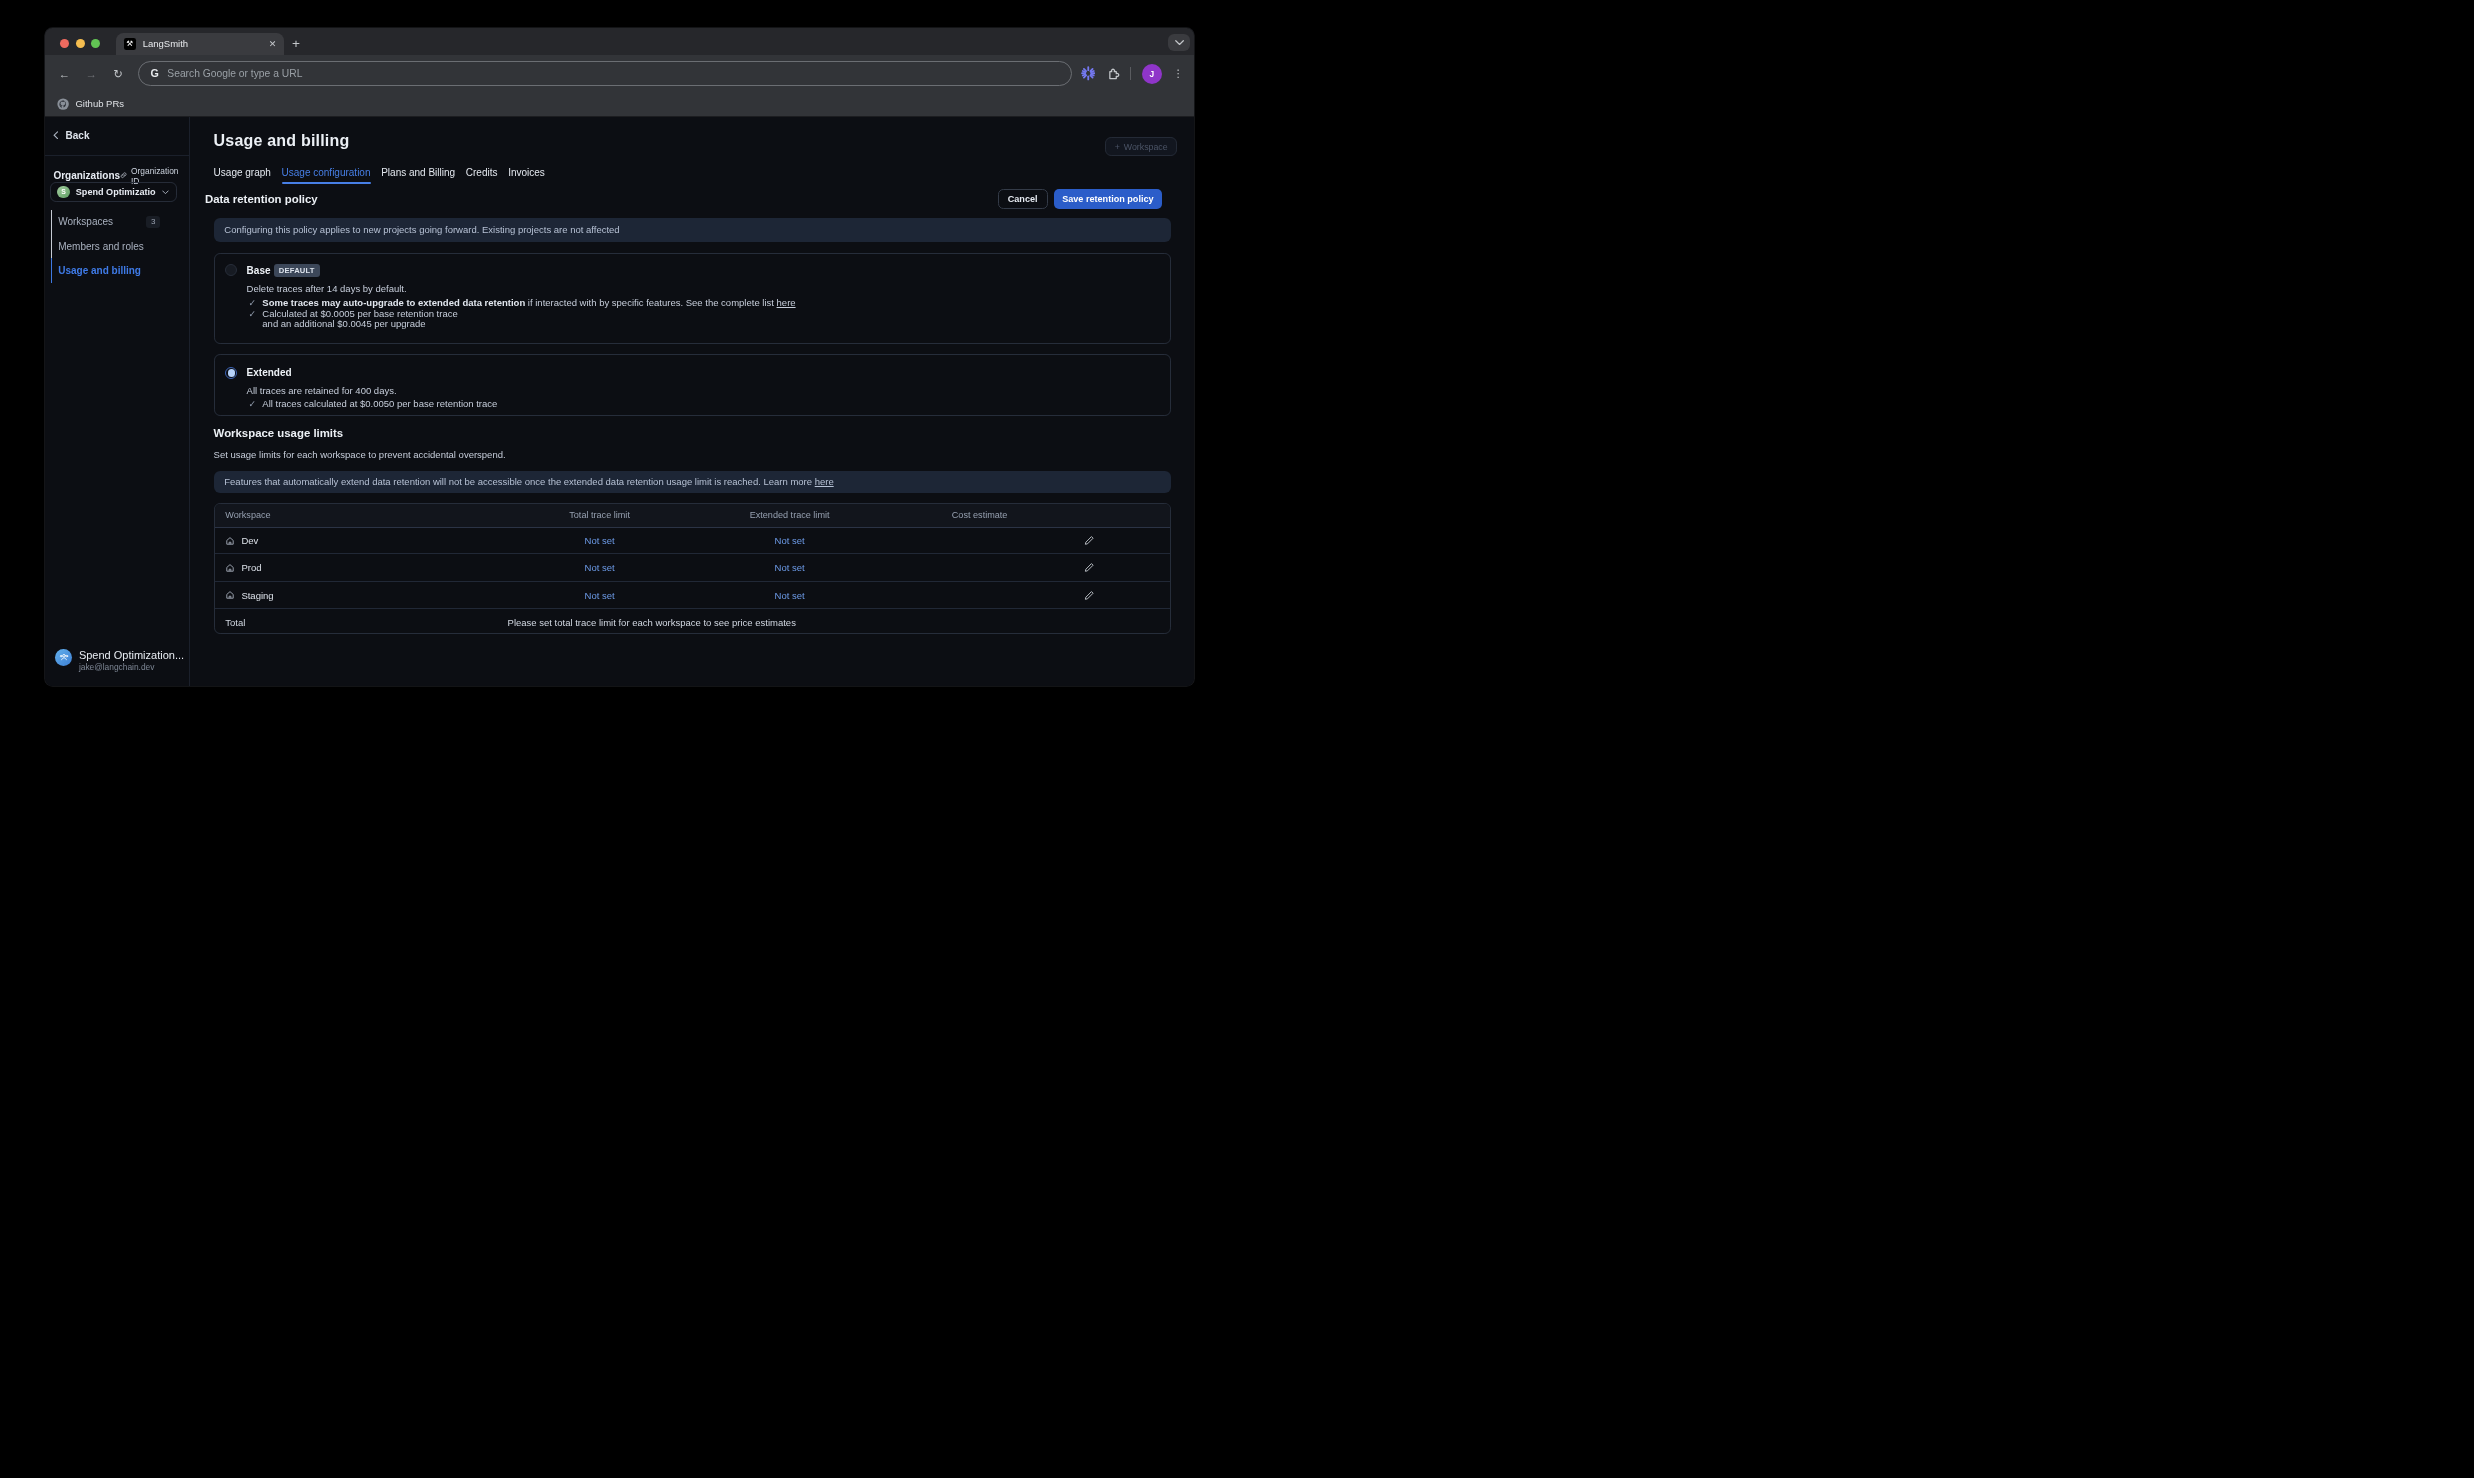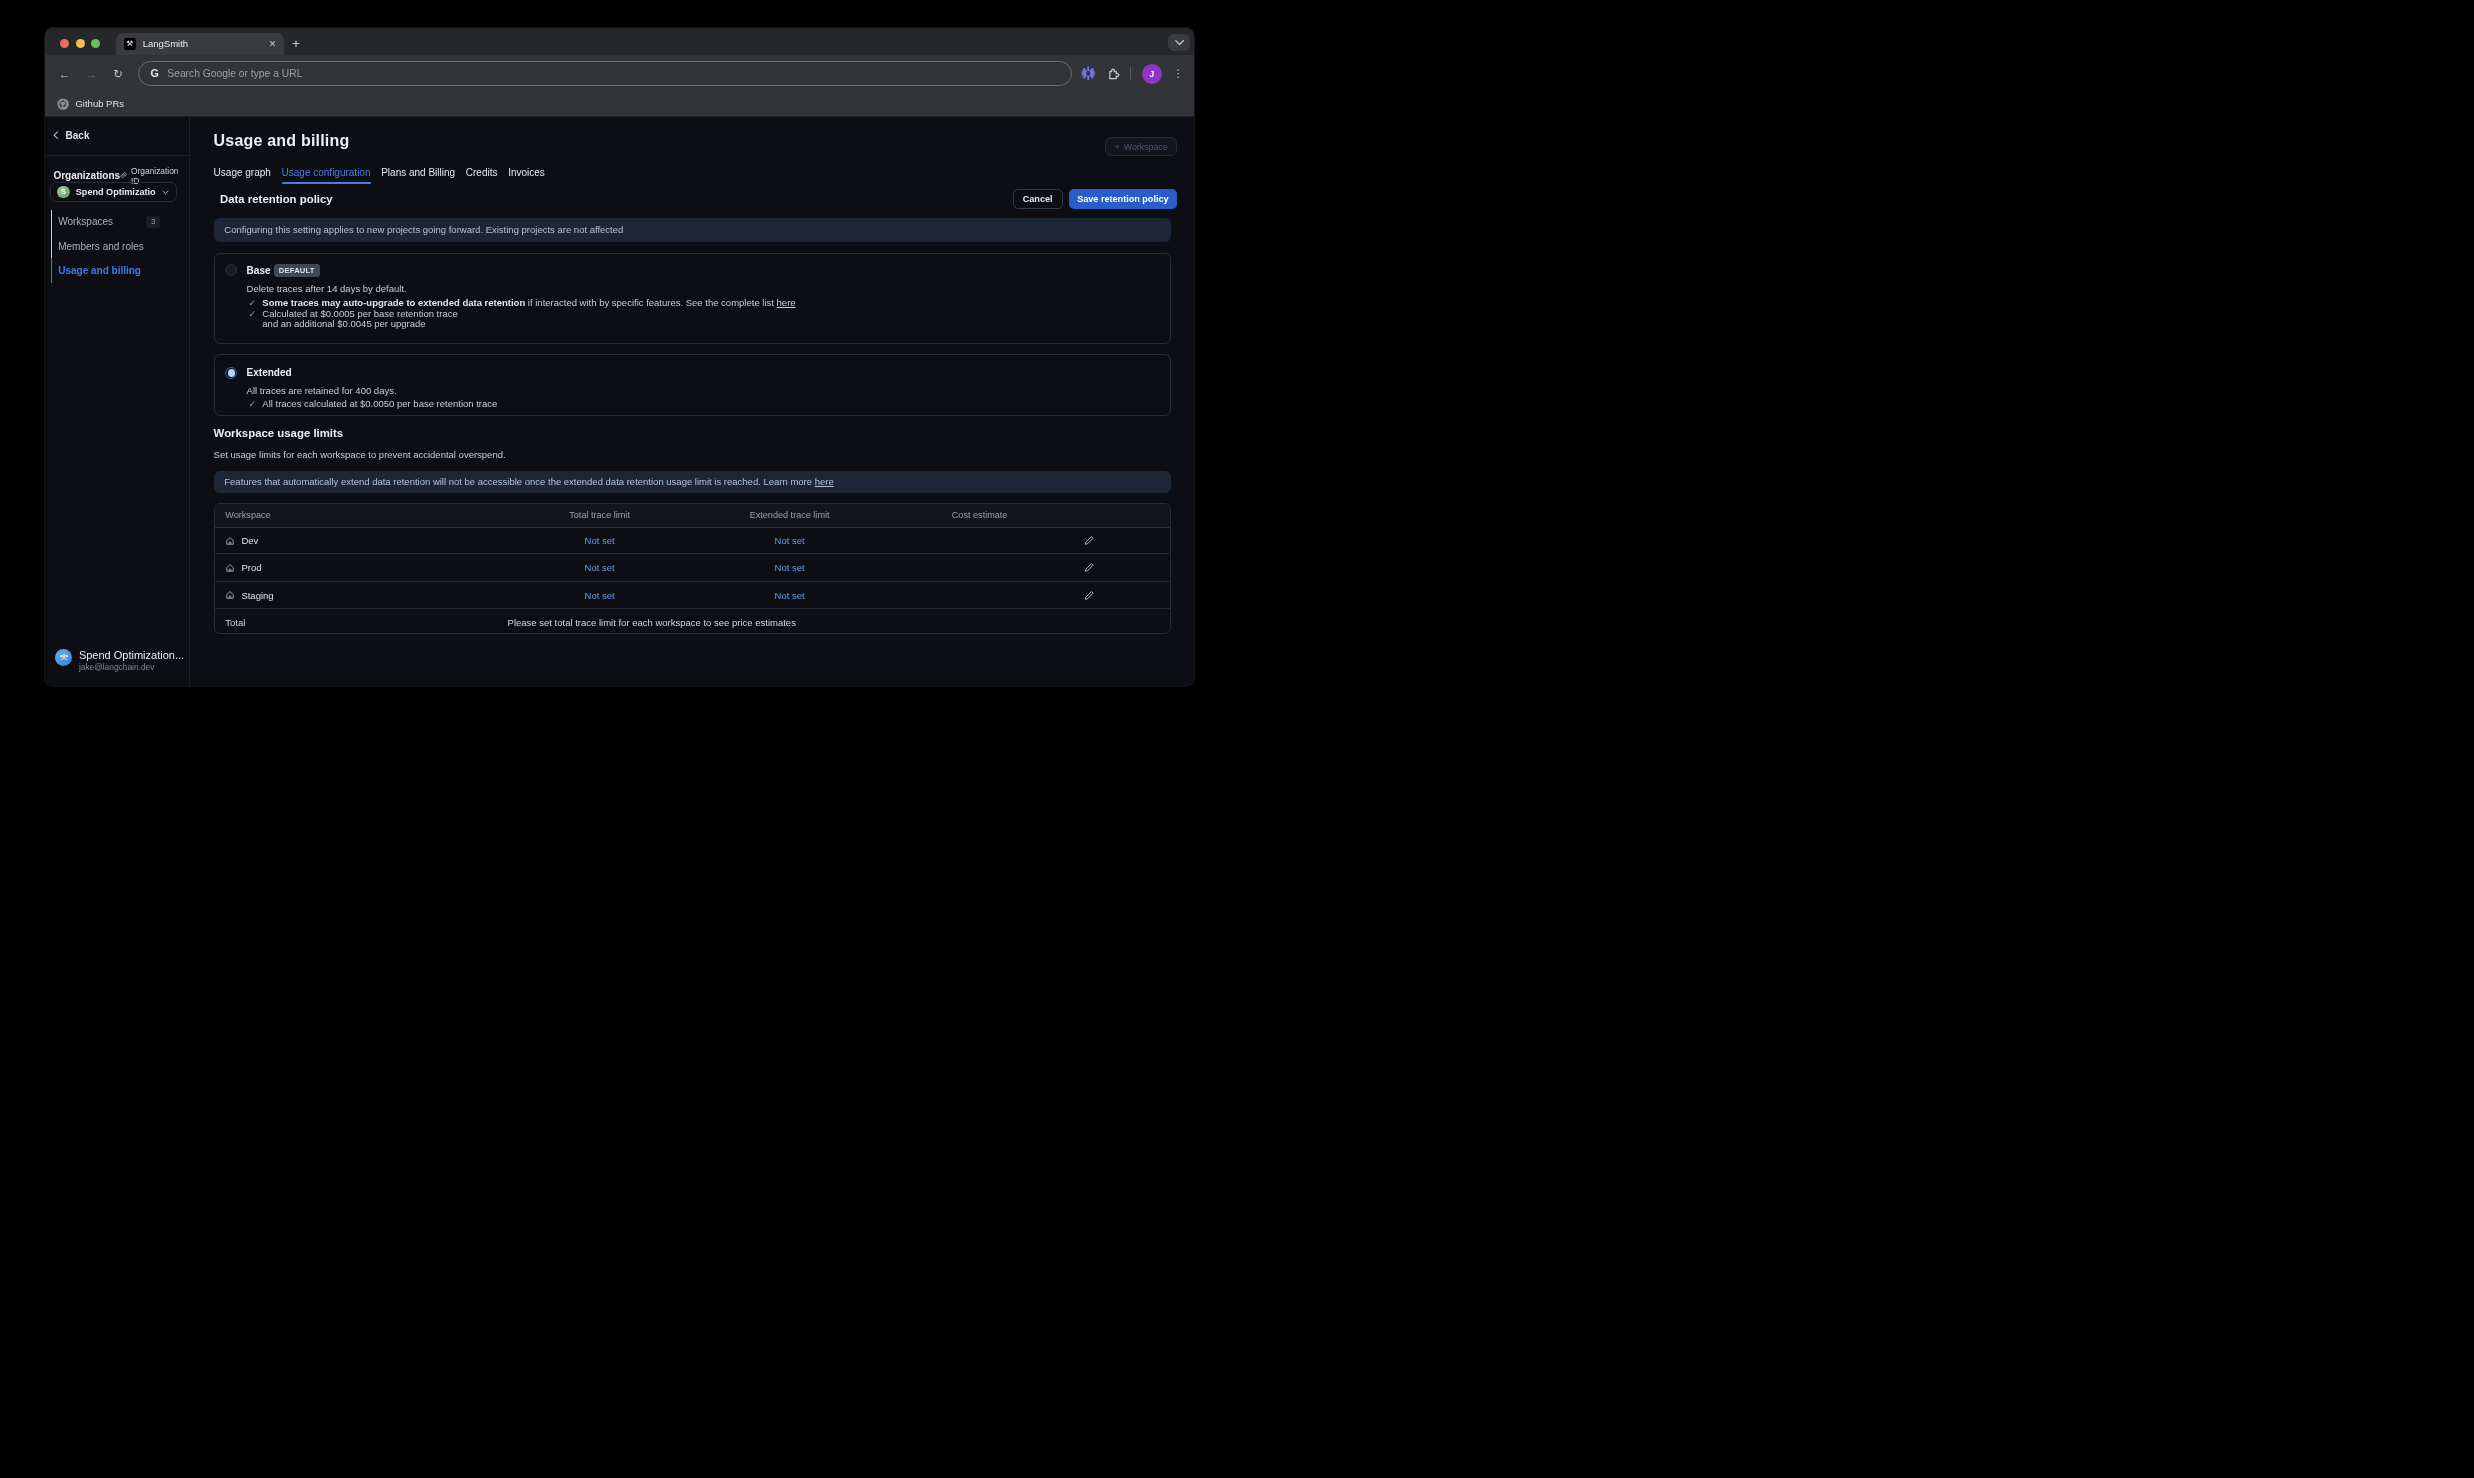--- a/index.html
+++ b/index.html
@@ -48,21 +48,21 @@
   .acct-avatar{width:17px;height:17px;border-radius:50%;background:linear-gradient(135deg,#63b0ec,#3d7fd4);display:flex;align-items:center;justify-content:center;flex:none;}
   .acct-name{font-size:11px;color:#e9edf3;}
   .acct-email{font-size:8.4px;color:#7e8795;margin-top:1.5px;}
   .main{flex:1;position:relative;overflow:hidden;}
   .page-title{position:absolute;top:15.2px;left:23.6px;font-size:16px;font-weight:600;color:#ecf0f5;letter-spacing:0.2px;}
   .btn-workspace{position:absolute;top:20.6px;right:17px;height:17px;border:0.8px solid #242a36;background:#12161f;border-radius:6.1px;color:#4b5466;font-size:8.8px;display:flex;align-items:center;gap:3.8px;padding:0 8.4px;}
   .tabs{position:absolute;top:50px;left:23.6px;display:flex;gap:10.7px;font-size:10px;}
   .apptab{color:#e4e8ef;font-weight:500;padding-bottom:6.1px;position:relative;}
   .apptab.active{color:#477fe6;}
   .apptab.active::after{content:"";position:absolute;left:0;right:0;bottom:0;height:1.9px;background:#477fe6;border-radius:1.5px;}
-  .section-row{position:absolute;top:72px;left:30px;width:957px;display:flex;align-items:center;justify-content:space-between;}
+  .section-row{position:absolute;top:72px;left:15px;width:957px;display:flex;align-items:center;justify-content:space-between;}
   .h2{font-size:11.4px;font-weight:700;color:#ecf0f5;}
   .row-btns{display:flex;gap:6.1px;align-items:center;}
   .btn-cancel{height:20px;border:0.8px solid #343b48;border-radius:5.3px;background:transparent;color:#e6eaf1;font-size:9.1px;font-weight:600;padding:0 9.1px;display:flex;align-items:center;font-family:inherit;}
   .btn-save{height:20px;border:none;border-radius:5px;background:#2b5dc9;color:#fff;font-size:9.1px;font-weight:600;padding:0 8.4px;display:flex;align-items:center;font-family:inherit;}
   .banner{position:absolute;left:23.6px;width:957px;background:#1d2636;border-radius:6.1px;box-sizing:border-box;display:flex;align-items:center;padding:0 10.7px;font-size:9.5px;color:#b6c1d4;}
   .banner.b1{top:101px;height:24.4px;}
   .banner.b2{top:354px;height:22px;}
   .optbox{position:absolute;left:23.6px;width:957px;border:0.8px solid #262d3a;border-radius:6.1px;box-sizing:border-box;}
   .optbox.base{top:136px;height:91px;}
   .optbox.extended{top:237px;height:62px;}
@@ -230,21 +230,21 @@
 
       <div class="section-row">
         <span class="h2">Data retention policy</span>
         <span class="row-btns">
           <button class="btn-cancel">Cancel</button>
           <button class="btn-save">Save retention policy</button>
         </span>
       </div>
 
       <div class="banner b1">
-        <span>Configuring this setting applies to new projects going forward. Existing projects are not affected</span>
+        <span>Configuring this policy applies to new projects going forward. Existing projects are not affected</span>
       </div>
 
       <div class="optbox base">
         <span class="radio-off"></span>
         <span class="opt-label-row">
           <span class="opt-label">Base</span>
           <span class="badge-default">DEFAULT</span>
         </span>
         <span class="opt-desc" style="top:29px;">Delete traces after 14 days by default.</span>
         <span class="check-row" style="top:43px;">

